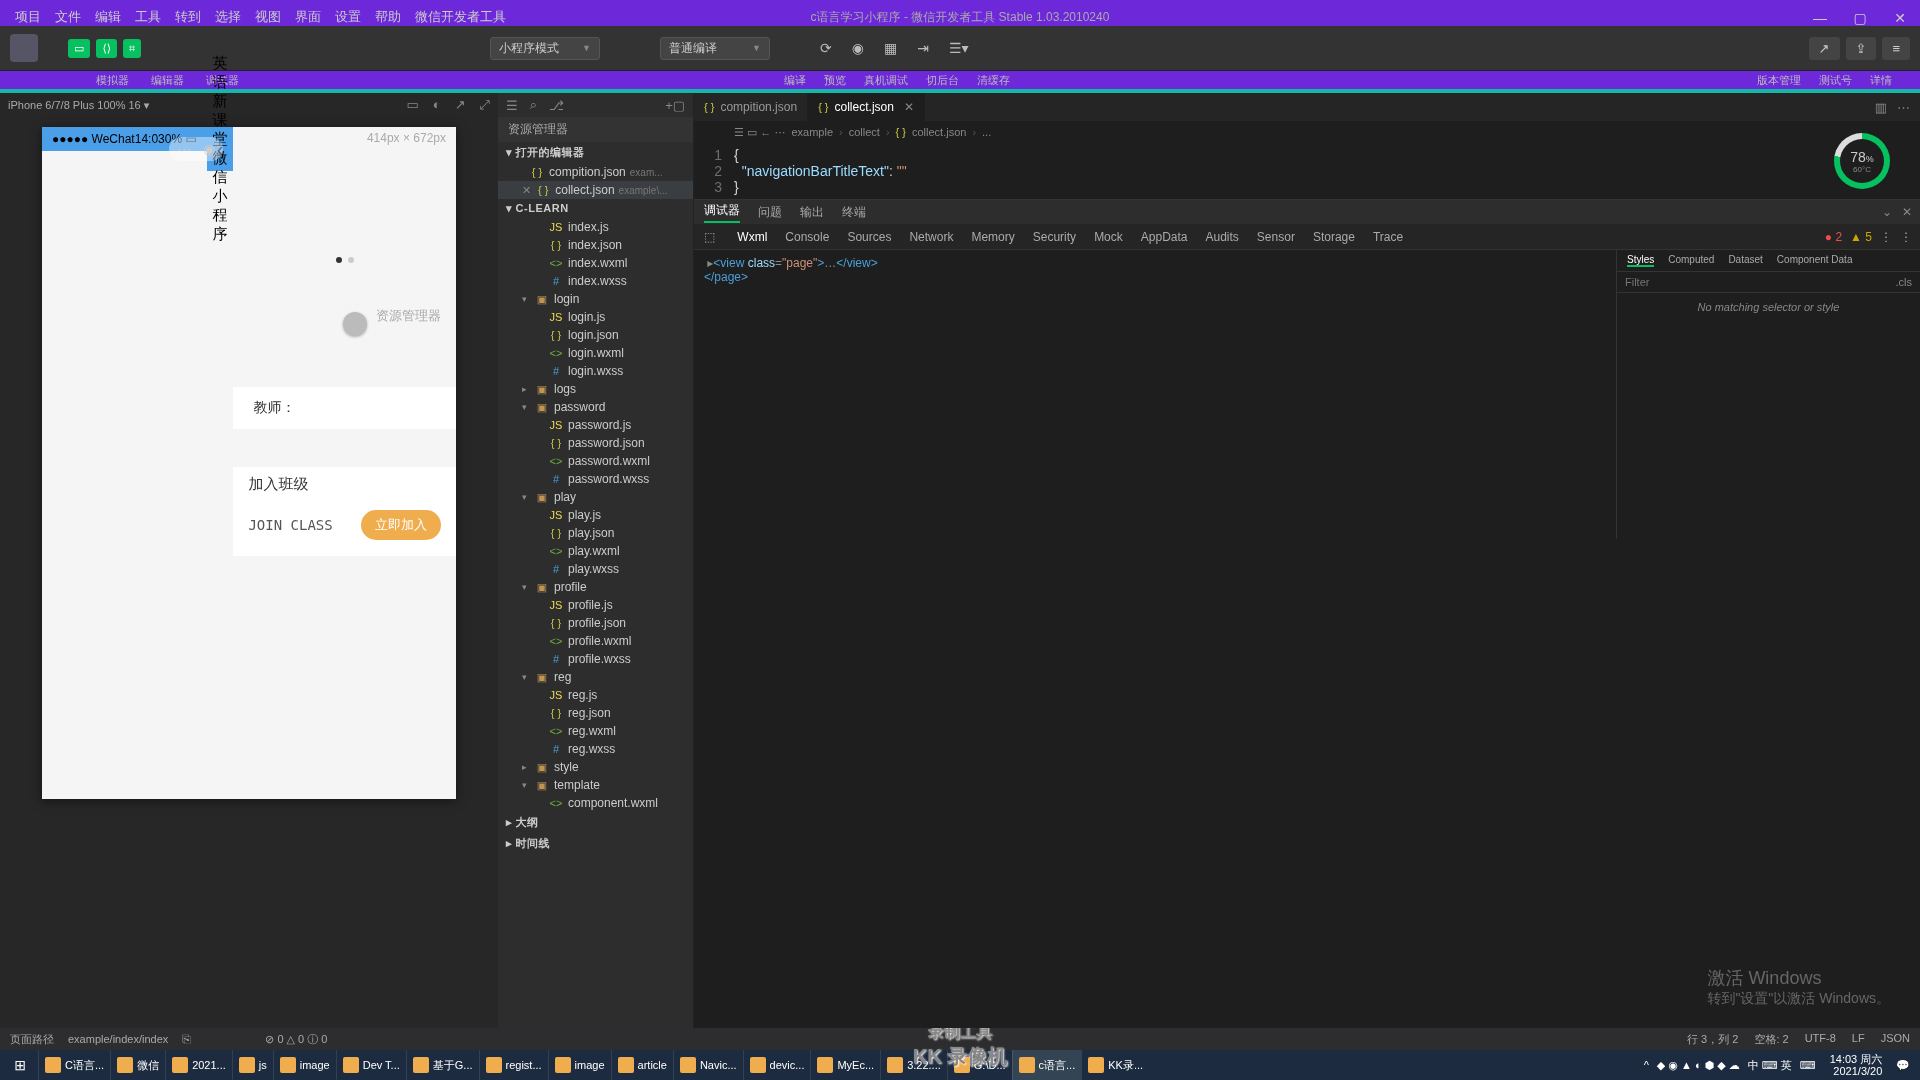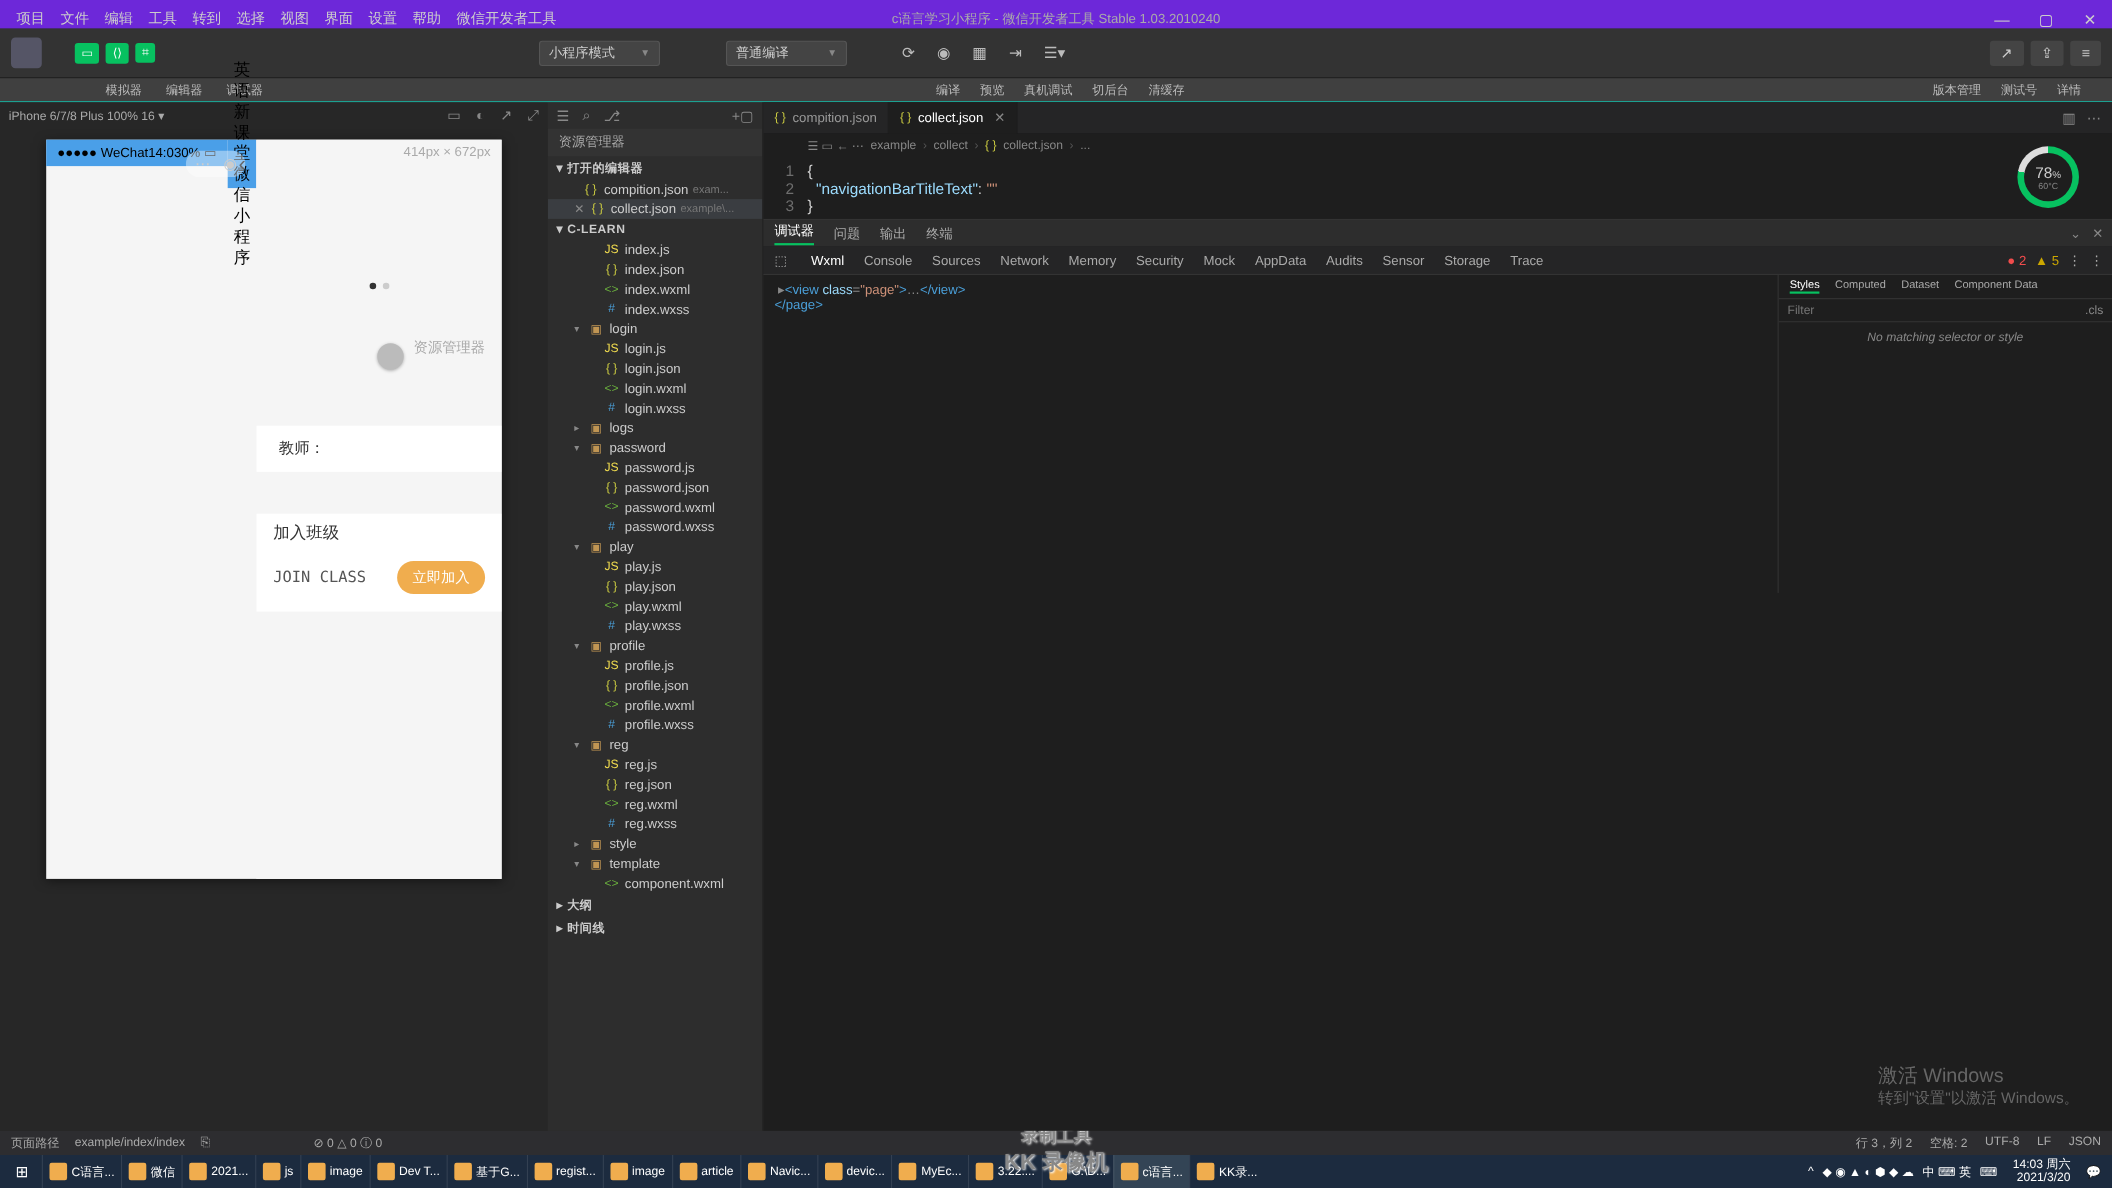--- a/index.html
+++ b/index.html
@@ -18,23 +18,23 @@
 .toolbar .grn-btn{background:#07c160;color:#fff;padding:3px 12px;border-radius:3px;margin-right:6px;font-size:11px}
 .toolbar .grn-btn.sm{padding:3px 6px}
 .toolbar .select{position:absolute;background:#444;border:1px solid #555;padding:2px 8px;font-size:12px;border-radius:3px;min-width:110px;display:flex;justify-content:space-between;align-items:center}
 .toolbar .select .caret{font-size:9px;color:#888}
 .toolbar .sel1{left:490px}
 .toolbar .sel2{left:660px}
 .toolbar .icon-btn{color:#bbb;font-size:14px;padding:0 10px}
 .toolbar .icons-mid{position:absolute;left:810px;display:flex}
 .toolbar .right-btns{position:absolute;right:10px;display:flex;gap:6px}
 .toolbar .right-btn{background:#444;padding:4px 10px;border-radius:3px;font-size:13px}
-.toolbar-labels{height:22px;background:#404040;display:flex;align-items:center;font-size:11px;color:#bbb;padding-left:96px;border-bottom:1px solid #14b8a6}
+.toolbar-labels{height:22px;background:#6d28d9;display:flex;align-items:center;font-size:11px;color:#bbb;padding-left:96px;border-bottom:4px solid #14b8a6}
 .toolbar-labels span{margin-right:22px}
-.toolbar-labels .mid{position:absolute;left:851px;display:flex}
+.toolbar-labels .mid{position:absolute;left:784px;display:flex}
 .toolbar-labels .mid span{margin-right:18px}
 .toolbar-labels .rgt{position:absolute;right:10px;display:flex}
 .toolbar-labels .rgt span{margin-right:18px}
 
 
 .main{display:flex;height:calc(100% - 26px - 45px - 22px - 22px - 30px)}
 .sim-area{width:498px;background:#272727;display:flex;flex-direction:column;align-items:center}
 .sim-bar{height:24px;width:100%;display:flex;align-items:center;padding:0 8px;color:#aaa;font-size:11px;justify-content:space-between}
 .sim-bar .left-info{color:#aaa}
 .sim-bar .icons{display:flex;gap:14px;font-size:13px;color:#888}
@@ -402,21 +402,21 @@
         </div>
       </div>
     </div>
   </div>
 </div>
 
 <div class="statusbar">
   <span>页面路径</span>
   <span>example/index/index</span>
   <span>⎘</span>
-  <span style="margin-left:80px">⊘ 0 △ 0 ⓘ 0</span>
+  <span style="margin-left:60px">⊘ 0 △ 0 ⓘ 0</span>
   <span style="margin-left:auto"></span>
   <div class="right" id="status-right">
       <span>行 3，列 2</span>
       <span>空格: 2</span>
       <span>UTF-8</span>
       <span>LF</span>
       <span>JSON</span>
     </div>
 </div>
 

